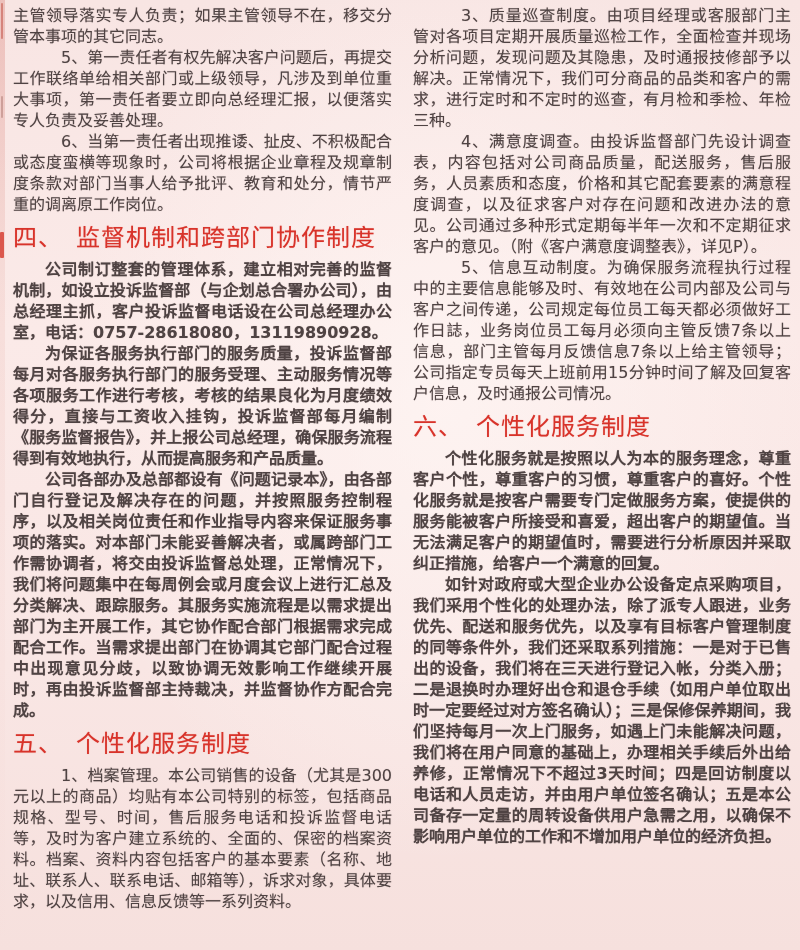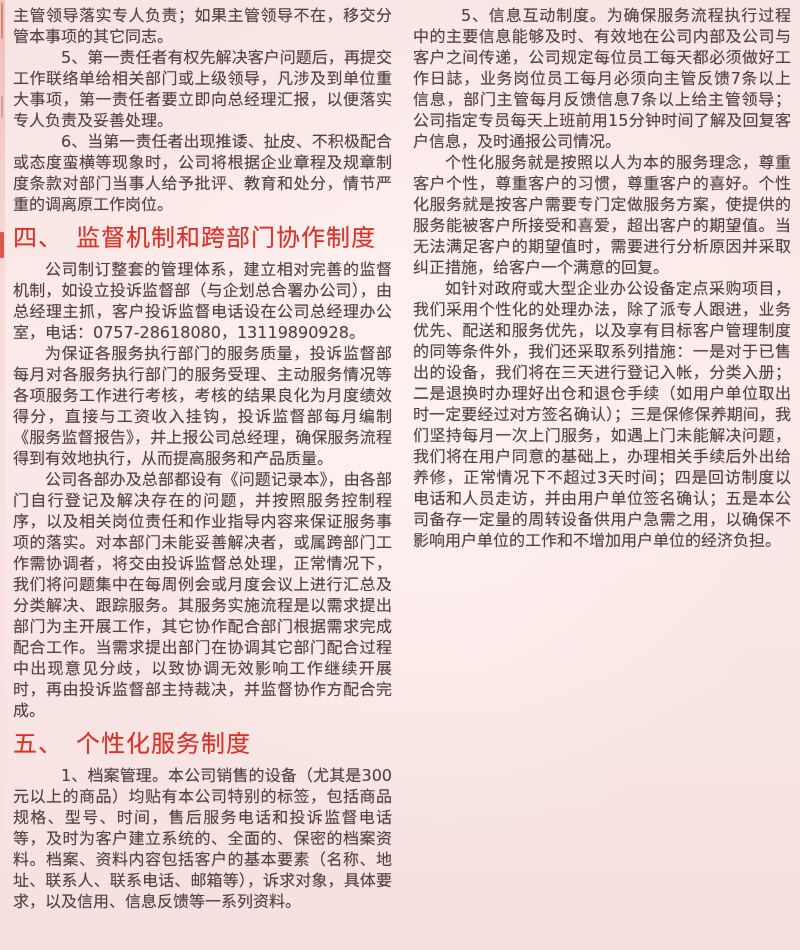--- a/index.html
+++ b/index.html
@@ -31,21 +31,21 @@
   .col-right{left:413px;width:378px;}
 
   .col p{
     margin:0;
     font-size:16px;
     line-height:21px;
     text-align:justify;
     word-break:break-all;
     text-shadow:0 0 1px rgba(95,75,75,.35);
   }
-  .ind2{text-indent:2em;}
+  .ind2{text-indent:2em;font-weight:bold;}
   .ind3{text-indent:3em;}
 
   h2.sec{
     margin:7px 0 5px;
     font-size:24px;
     line-height:32px;
     font-weight:normal;
     color:var(--red);
     letter-spacing:1px;
     text-shadow:0 0 1px rgba(216,51,42,.35);
@@ -73,18 +73,23 @@
     <p class="ind2">公司制订整套的管理体系，建立相对完善的监督机制，如设立投诉监督部（与企划总合署办公司），由总经理主抓，客户投诉监督电话设在公司总经理办公室，电话：0757-28618080，13119890928。</p>
     <p class="ind2">为保证各服务执行部门的服务质量，投诉监督部每月对各服务执行部门的服务受理、主动服务情况等各项服务工作进行考核，考核的结果良化为月度绩效得分，直接与工资收入挂钩，投诉监督部每月编制《服务监督报告》，并上报公司总经理，确保服务流程得到有效地执行，从而提高服务和产品质量。</p>
     <p class="ind2">公司各部办及总部都设有《问题记录本》，由各部门自行登记及解决存在的问题，并按照服务控制程序，以及相关岗位责任和作业指导内容来保证服务事项的落实。对本部门未能妥善解决者，或属跨部门工作需协调者，将交由投诉监督总处理，正常情况下，我们将问题集中在每周例会或月度会议上进行汇总及分类解决、跟踪服务。其服务实施流程是以需求提出部门为主开展工作，其它协作配合部门根据需求完成配合工作。当需求提出部门在协调其它部门配合过程中出现意见分歧，以致协调无效影响工作继续开展时，再由投诉监督部主持裁决，并监督协作方配合完成。</p>
     <h2 class="sec">
       <span class="num">五、</span><span>个性化服务制度</span>
     </h2>
     <p class="ind3">1、档案管理。本公司销售的设备（尤其是300元以上的商品）均贴有本公司特别的标签，包括商品规格、型号、时间，售后服务电话和投诉监督电话等，及时为客户建立系统的、全面的、保密的档案资料。档案、资料内容包括客户的基本要素（名称、地址、联系人、联系电话、邮箱等），诉求对象，具体要求，以及信用、信息反馈等一系列资料。</p>
   </div>
 
   <div class="col col-right">
+    <p class="ind3">3、质量巡查制度。由项目经理或客服部门主管对各项目定期开展质量巡检工作，全面检查并现场分析问题，发现问题及其隐患，及时通报技修部予以解决。正常情况下，我们可分商品的品类和客户的需求，进行定时和不定时的巡查，有月检和季检、年检三种。</p>
+    <p class="ind3">4、满意度调查。由投诉监督部门先设计调查表，内容包括对公司商品质量，配送服务，售后服务，人员素质和态度，价格和其它配套要素的满意程度调查，以及征求客户对存在问题和改进办法的意见。公司通过多种形式定期每半年一次和不定期征求客户的意见。（附《客户满意度调整表》，详见P）。</p>
     <p class="ind3">5、信息互动制度。为确保服务流程执行过程中的主要信息能够及时、有效地在公司内部及公司与客户之间传递，公司规定每位员工每天都必须做好工作日誌，业务岗位员工每月必须向主管反馈7条以上信息，部门主管每月反馈信息7条以上给主管领导；公司指定专员每天上班前用15分钟时间了解及回复客户信息，及时通报公司情况。</p>
+    <h2 class="sec">
+      <span class="num">六、</span><span>个性化服务制度</span>
+    </h2>
     <p class="ind2">个性化服务就是按照以人为本的服务理念，尊重客户个性，尊重客户的习惯，尊重客户的喜好。个性化服务就是按客户需要专门定做服务方案，使提供的服务能被客户所接受和喜爱，超出客户的期望值。当无法满足客户的期望值时，需要进行分析原因并采取纠正措施，给客户一个满意的回复。</p>
     <p class="ind2">如针对政府或大型企业办公设备定点采购项目，我们采用个性化的处理办法，除了派专人跟进，业务优先、配送和服务优先，以及享有目标客户管理制度的同等条件外，我们还采取系列措施：一是对于已售出的设备，我们将在三天进行登记入帐，分类入册；二是退换时办理好出仓和退仓手续（如用户单位取出时一定要经过对方签名确认）；三是保修保养期间，我们坚持每月一次上门服务，如遇上门未能解决问题，我们将在用户同意的基础上，办理相关手续后外出给养修，正常情况下不超过3天时间；四是回访制度以电话和人员走访，并由用户单位签名确认；五是本公司备存一定量的周转设备供用户急需之用，以确保不影响用户单位的工作和不增加用户单位的经济负担。</p>
   </div>
 
 </div>
 
 </body></html>

